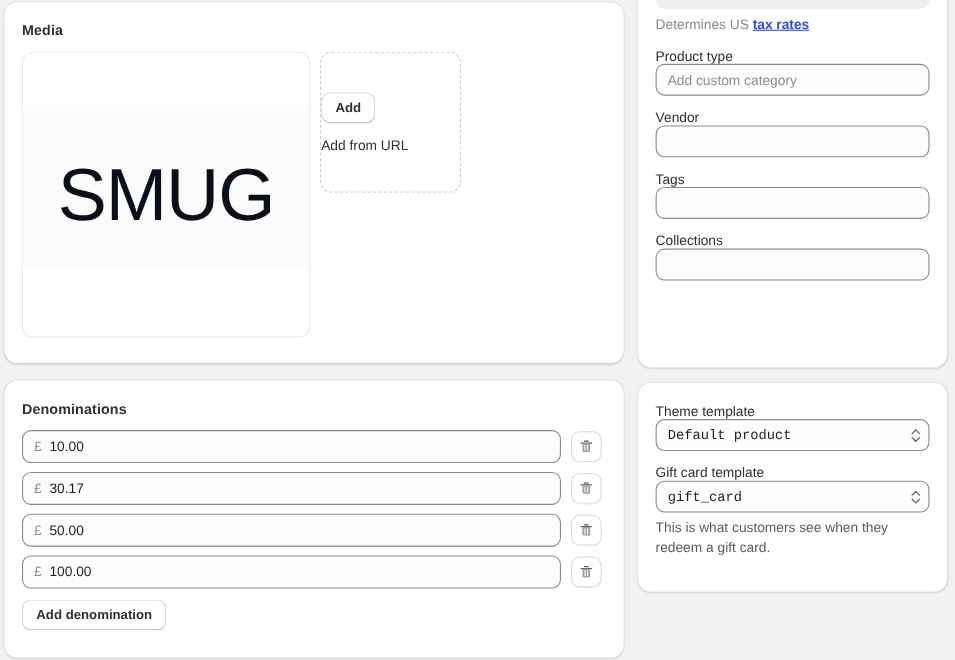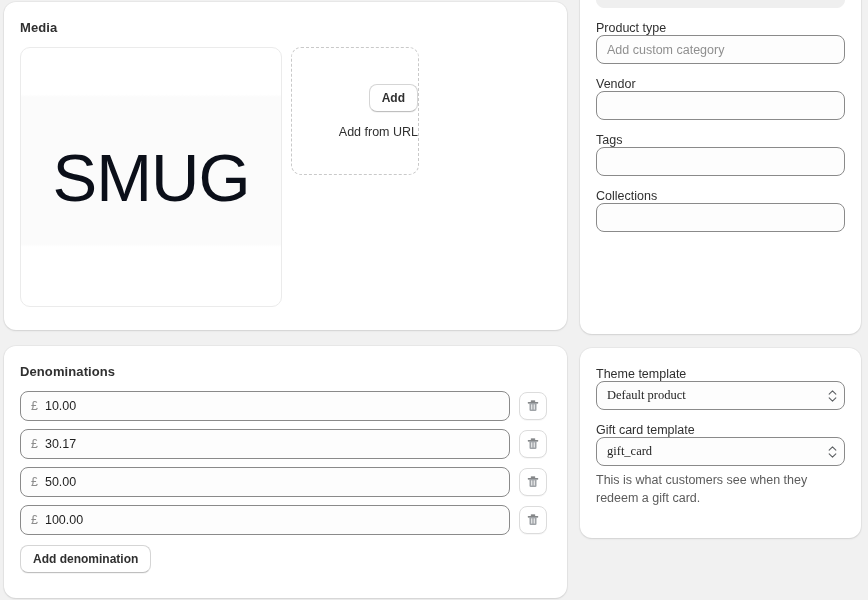--- a/index.html
+++ b/index.html
@@ -99,21 +99,21 @@
     user-select: none;
   }
   .media-dropzone {
     width: 128px;
     height: 128px;
     border: 1px dashed #c9c9c9;
     border-radius: 10px;
     background: #ffffff;
     display: flex;
     flex-direction: column;
-    align-items: flex-end;
+    align-items: flex-start;
     justify-content: center;
     box-sizing: border-box;
   }
   .btn {
     background: #ffffff;
     border: 1px solid #d5d5d5;
     border-bottom-color: #bfbfbf;
     border-radius: 8px;
     font-family: "Liberation Sans", sans-serif;
     font-size: 12px;
@@ -218,21 +218,21 @@
 
   .select-wrap { position: relative; }
   .select-input {
     width: 100%;
     height: 29px;
     border: 1px solid #8a8a8a;
     border-radius: 8px;
     background: #fdfdfd;
     box-sizing: border-box;
     padding: 0 28px 0 10px;
-    font-family: Liberation Serif, serif;
+    font-family: Liberation Mono, monospace;
     font-size: 12.5px;
     color: #1f1f1f;
     display: flex;
     align-items: center;
     cursor: pointer;
   }
   .select-chevrons {
     position: absolute;
     right: 8px;
     top: 50%;
@@ -327,20 +327,23 @@
 
     <div class="add-denom-wrap">
       <button class="btn">Add denomination</button>
     </div>
   </section>
 
   <section class="card" id="organization-card">
 
     <div class="field-group">
       <input class="text-input disabled" type="text" readonly="" value="Gift Cards" style="">
+      <p class="helper-text">
+        <span>Determines US </span><a class="link">tax rates</a>
+      </p>
     </div>
 
     <div class="field-group">
       <label class="field-label">Product type</label>
       <input class="text-input" type="text" placeholder="Add custom category" style="">
     </div>
 
     <div class="field-group">
       <label class="field-label">Vendor</label>
       <input class="text-input" type="text" placeholder="" style="">

